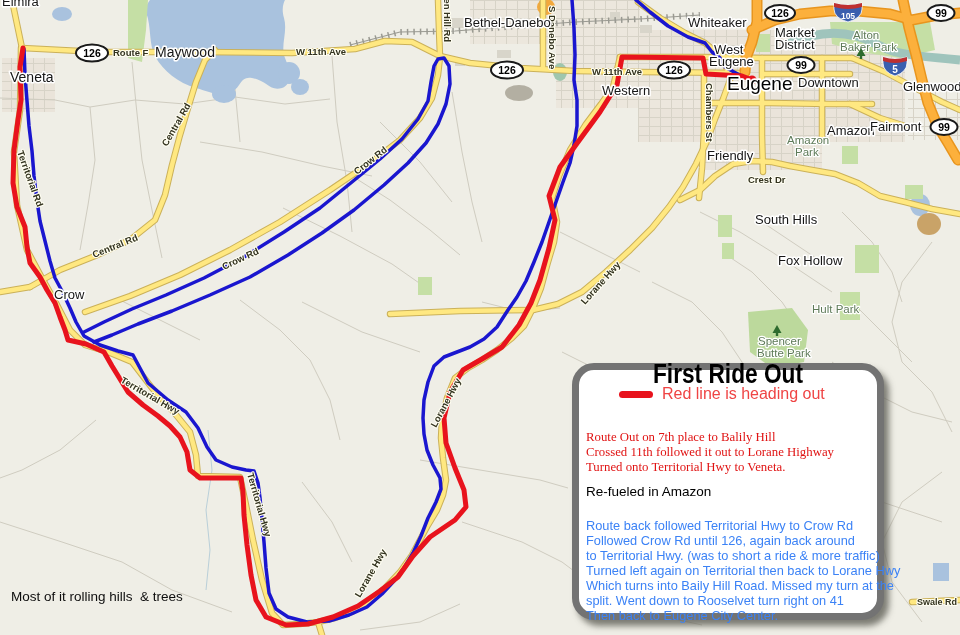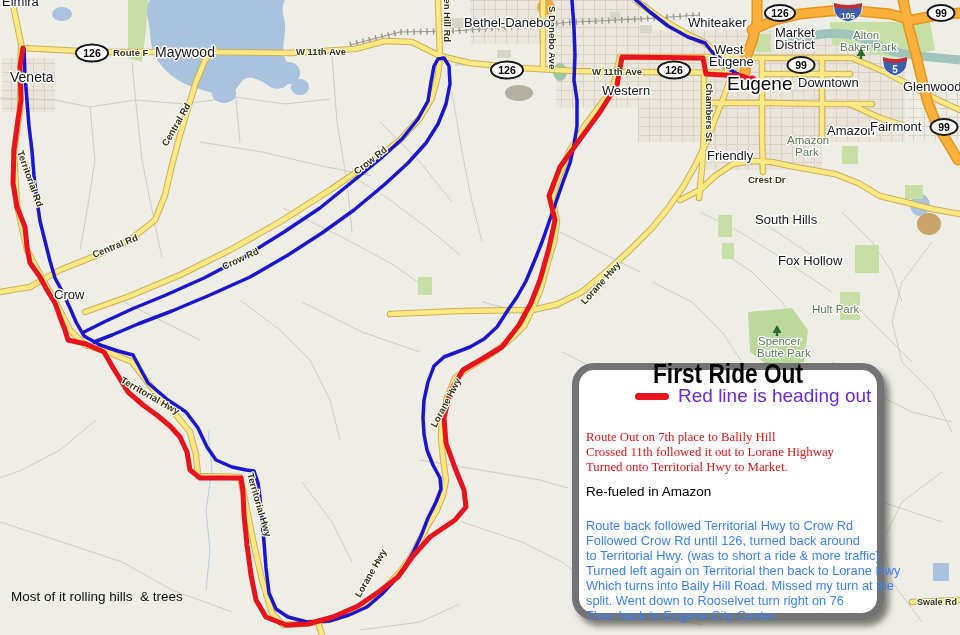--- a/index.html
+++ b/index.html
@@ -7,21 +7,21 @@
   svg{display:block;}
   svg text{font-family:"Liberation Sans",sans-serif;}
   .pl{font-size:13px;fill:#161616;paint-order:stroke;stroke:#ffffff;stroke-width:3px;stroke-linejoin:round;}
   .pl-big{font-size:19px;fill:#000;paint-order:stroke;stroke:#ffffff;stroke-width:3.4px;stroke-linejoin:round;}
   .rl{font-size:9.5px;font-weight:bold;fill:#33331f;paint-order:stroke;stroke:#fffef2;stroke-width:2.2px;stroke-linejoin:round;}
   .pk{font-size:11.5px;fill:#5e7a58;paint-order:stroke;stroke:#ffffff;stroke-width:2.4px;stroke-linejoin:round;}
   .sh{font-size:10.5px;font-weight:bold;fill:#000;text-anchor:middle;}
   .ishield{font-size:8.5px;font-weight:bold;fill:#fff;text-anchor:middle;}
   .legend{position:absolute;left:572px;top:363px;width:312px;height:257px;background:#fff;border:7px solid #737373;border-radius:22px;box-shadow:5px 6px 6px rgba(96,96,88,.8);box-sizing:border-box;}
   .legend-title{position:absolute;top:-11px;left:0;width:100%;text-align:center;font-size:27px;font-weight:700;color:#000;transform:scaleX(.84);}
-  .legend-keys{position:absolute;top:15px;left:56px;font-size:19px;color:#6d28d9;}
+  .legend-keys{position:absolute;top:15px;left:40px;font-size:16px;color:#ef4444;}
   .legend-key-row{height:15.5px;white-space:nowrap;}
   .swatch{display:inline-block;vertical-align:middle;margin-right:9px;}
   .swatch-red{width:34px;height:7px;background:#e8131d;border-radius:4px;}
   .swatch-blue{width:34px;height:4px;background:#1a16cf;border-radius:2px;}
   .para{position:absolute;left:7px;font-size:12.8px;line-height:15px;white-space:nowrap;}
   .para-red{top:60px;color:#e01313;font-family:Liberation Serif, serif;}
   .para-black{top:114px;color:#000;font-size:13.5px;}
   .para-blue{top:148px;color:#3b82f6;}
   .summary{position:absolute;left:11px;top:561px;font-size:13.5px;line-height:14.5px;color:#0d0d0d;white-space:pre-wrap;}
 </style>
@@ -297,30 +297,30 @@
 </svg>
 
 <div class="legend">
   <div class="legend-title">First Ride Out</div>
   <div class="legend-keys">
     <div class="legend-key-row"><span class="swatch swatch-red"></span><span>Red line is heading out</span></div>
   </div>
   <div class="para para-red">
     <div>Route Out on 7th place to Balily Hill</div>
     <div>Crossed 11th followed it out to Lorane Highway</div>
-    <div>Turned onto Territorial Hwy to Market.</div>
+    <div>Turned onto Territorial Hwy to Veneta.</div>
   </div>
   <div class="para para-black">Re-fueled in Amazon</div>
   <div class="para para-blue">
     <div>Route back followed Territorial Hwy to Crow Rd</div>
-    <div>Followed Crow Rd until 126, turned back around</div>
+    <div>Followed Crow Rd until 126, again back around</div>
     <div>to Territorial Hwy. (was to short a ride &amp; more traffic)</div>
     <div>Turned left again on Territorial then back to Lorane Hwy</div>
     <div>Which turns into Baily Hill Road. Missed my turn at the</div>
-    <div>split. Went down to Rooselvet turn right on 76</div>
+    <div>split. Went down to Rooselvet turn right on 41</div>
     <div>Then back to Eugene City Center.</div>
   </div>
 </div>
 
 <div class="summary">
   <div>Most of it rolling hills  &amp; trees</div>
   
   
 </div>
 </div>

